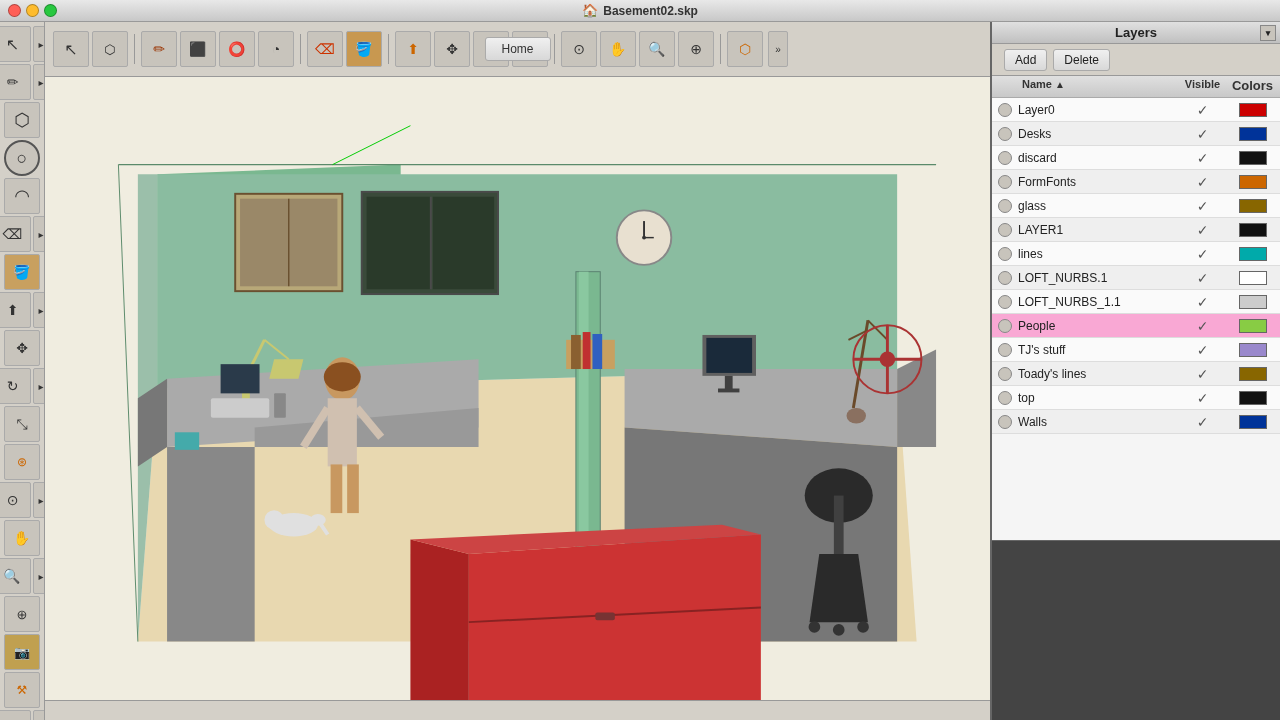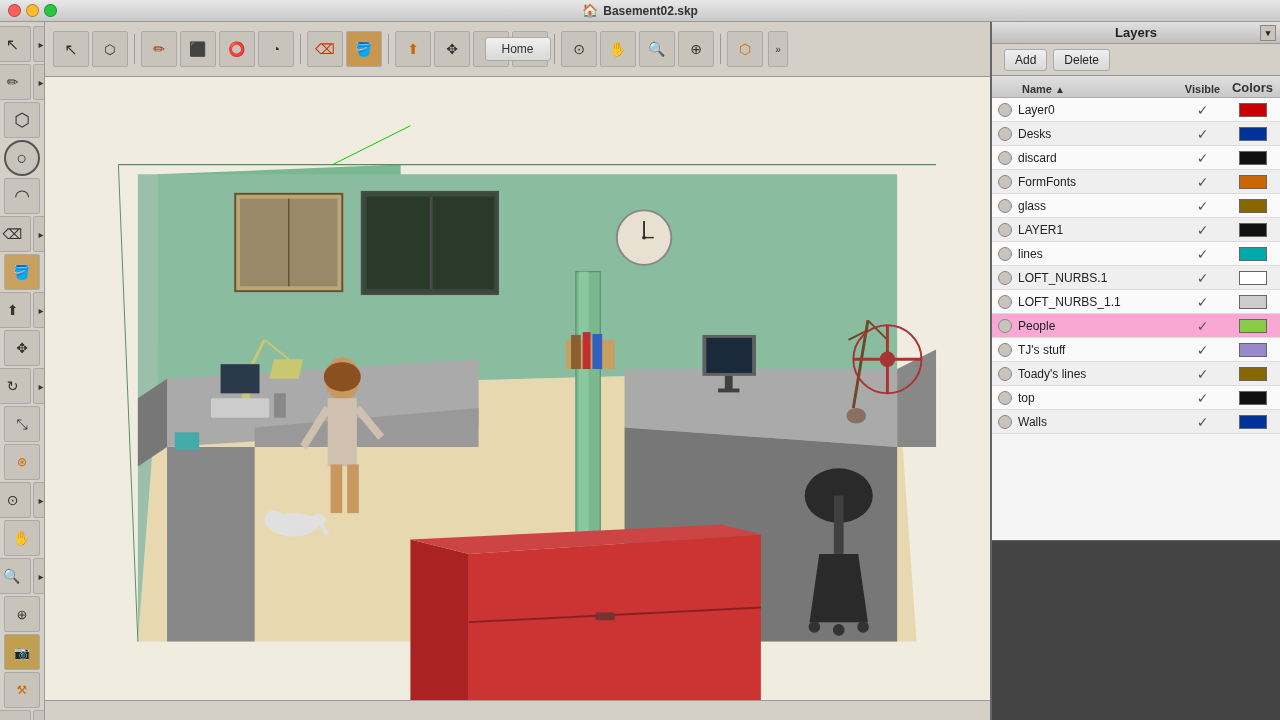--- a/index.html
+++ b/index.html
@@ -117,21 +117,21 @@
       display: flex; align-items: center; padding: 3px 12px; gap: 6px;
     }
     .panel-action-btn {
       padding: 3px 10px; background: linear-gradient(to bottom, #f0f0f0, #d8d8d8);
       border: 1px solid #aaa; border-radius: 3px; cursor: pointer; font-size: 12px; color: #222;
     }
 
     
     .layers-table { flex: 1; background: #f5f5f5; overflow-y: auto; }
     .layers-header {
-      display: flex; align-items: flex-end;
+      display: flex; align-items: flex-start;
       background: linear-gradient(to bottom, #e0e0e0, #c8c8c8);
       border-bottom: 1px solid #aaa; padding: 2px 0;
       height: 22px;
     }
     .col-name { flex: 1; padding-left: 30px; font-size: 11px; color: #333; font-weight: bold; }
     .col-visible { width: 45px; text-align: center; font-size: 11px; color: #333; font-weight: bold; }
     .col-color { width: 55px; text-align: center; font-size: 13px; color: #333; font-weight: bold; }
     .sort-arrow { font-size: 10px; }
 
     .layer-row {

